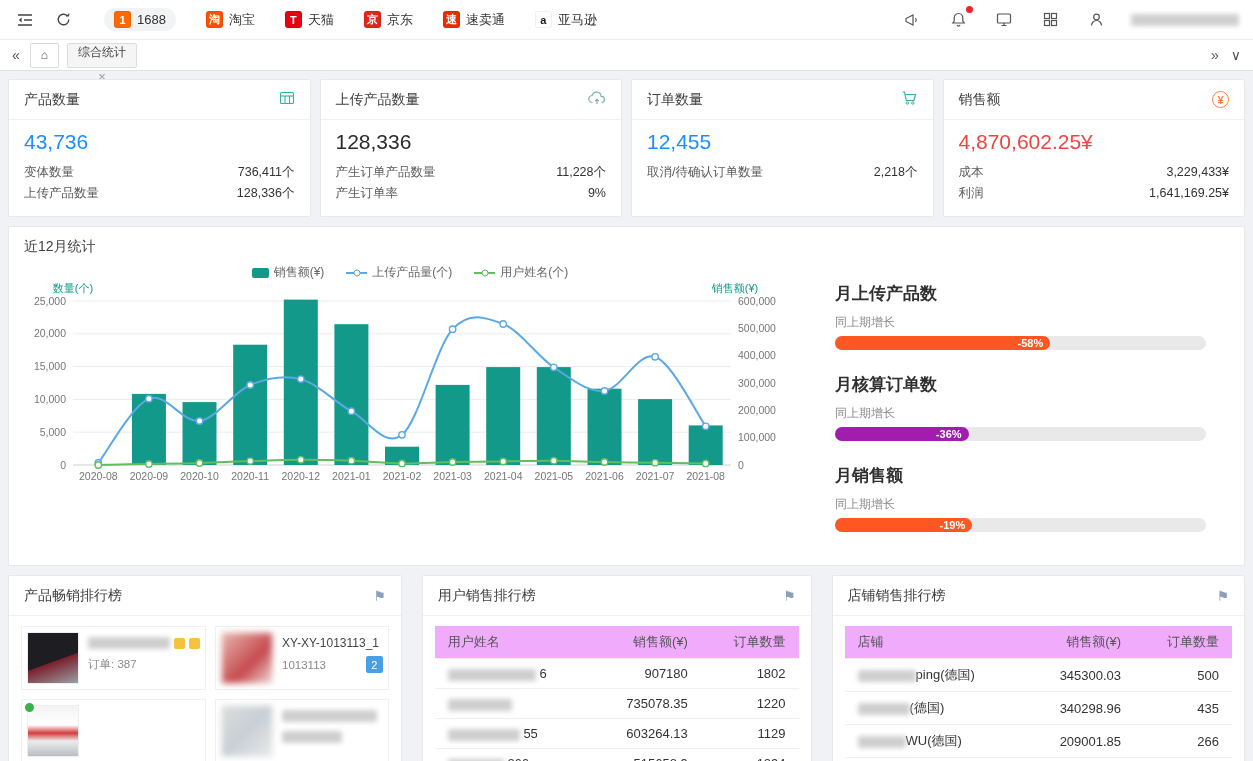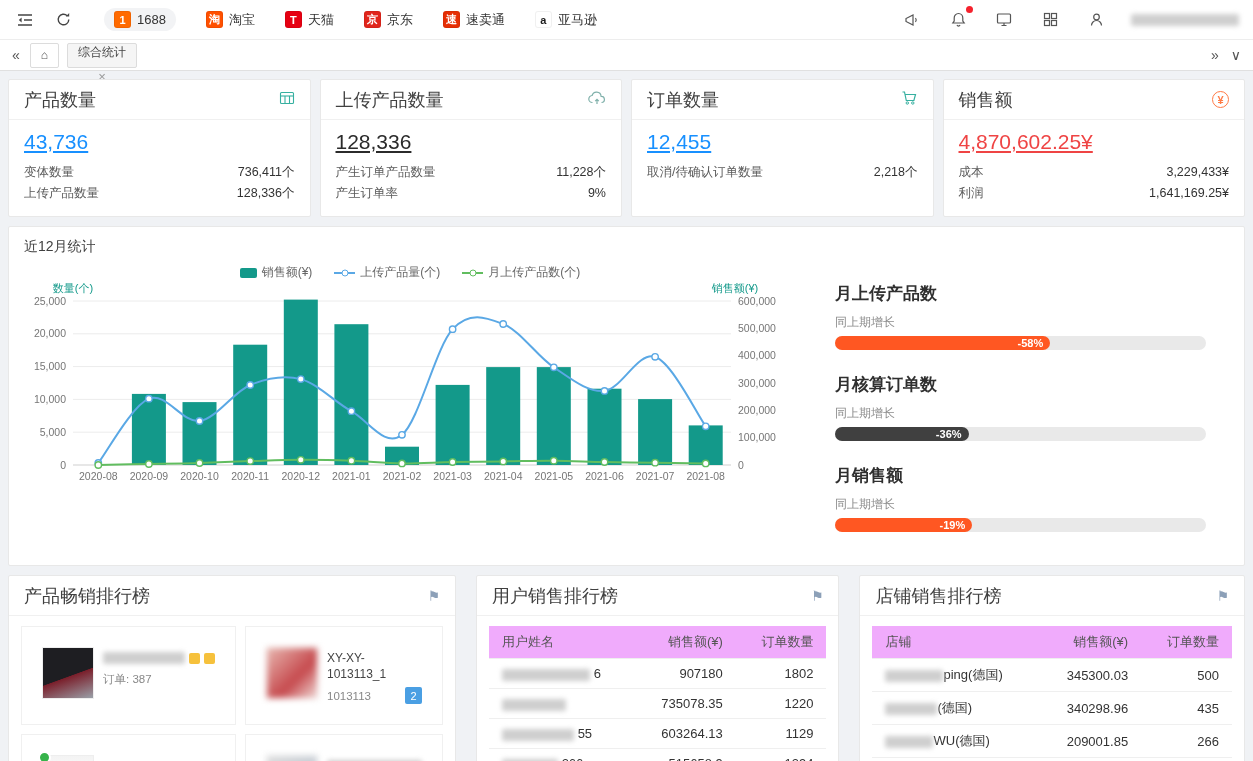--- a/index.html
+++ b/index.html
@@ -27,26 +27,26 @@
   .chev { font-size:14px; cursor:pointer; color:#555; padding:0 2px; }
   .tab { display:inline-flex; align-items:center; height:25px; border:1px solid #dcdcdc; background:#fff; padding:0 10px; font-size:12px; color:#555; border-radius:2px; cursor:pointer; }
   .tab.active { background:#f5f5f5; gap:9px; color:#444;flex-direction:column; }
   .tab .close { color:#999; font-size:13px; line-height:1; }
   .tb-spacer { flex:1; }
 
   
   .content { padding:8px; display:flex; flex-direction:column; gap:9px; }
   .card { background:#fff; border:1px solid #e8e8e8; border-radius:2px; }
   .card-head { height:40px; display:flex; align-items:center; justify-content:space-between; padding:0 15px; border-bottom:1px solid #f0f0f0; }
-  .card-head-title { font-size:18px; color:#404040; font-weight:500; }
+  .card-head-title { font-size:14px; color:#404040; font-weight:500; }
 
   
   .stat-row { display:grid; grid-template-columns:repeat(4,1fr); gap:9px; }
   .stat-body { padding:10px 15px 12px; }
-  .big-num { font-size:21px; font-weight:500; margin-bottom:8px;text-decoration:underline; }
+  .big-num { font-size:21px; font-weight:500; margin-bottom:8px; }
   .c-blue { color:#1890ff; } .c-dark { color:#2b2b2b; } .c-orange { color:#ef4444; }
   .kv { display:flex; justify-content:space-between; font-size:12.5px; line-height:21px; }
   .kv .k { color:#5a5a5a; } .kv .v { color:#333; }
   .yen-circle { width:17px; height:17px; border:1.4px solid #ff7a45; color:#ff7a45; border-radius:50%;
                 display:inline-flex; align-items:center; justify-content:center; font-size:11px; font-weight:bold; }
 
   
   .chart-card { padding-bottom:10px; }
   .chart-title { padding:11px 15px 4px; font-size:14px; color:#404040; font-weight:500; }
   .chart-flex { display:flex; }
@@ -68,21 +68,21 @@
   .growth-sub { font-size:12px; color:#8c8c8c; margin-bottom:5px; }
   .growth-track { height:14px; background:#e9e9e9; border-radius:7px; }
   .growth-fill { height:100%; border-radius:7px; display:flex; align-items:center; justify-content:flex-end;
                  padding-right:7px; color:#fff; font-size:11px; font-weight:bold; }
 
   
   .bottom-row { display:grid; grid-template-columns:1fr 0.99fr 1.05fr; gap:20px; }
   .flag { color:#8ca0b8; font-size:14px; cursor:pointer; }
 
   .pgrid { display:grid; grid-template-columns:1fr 1fr; gap:9px; padding:10px 12px; }
-  .ptile { display:flex; gap:9px; border:1px solid #f0f0f0; padding:20px; align-items:flex-start; cursor:pointer; }
+  .ptile { display:flex; gap:9px; border:1px solid #f0f0f0; padding:5px; align-items:flex-start; cursor:pointer; }
   .pimg { width:52px; height:52px; flex:none; border:1px solid #eee; position:relative; }
   .img-jersey { background:linear-gradient(160deg,#1e1e22 0%,#1e1e22 55%,#7a1f2b 56%,#9aa0a8 100%); }
   .img-red-blur { background:linear-gradient(135deg,#e8b7b0,#c64a4e 60%,#f0d9d6); filter:blur(3px); }
   .img-shoe { background:linear-gradient(180deg,#f3f3f3 0%,#ffffff 38%,#d43b3b 54%,#ececec 70%,#b9bec4 100%); }
   .img-light-blur { background:linear-gradient(135deg,#dddddd,#c9cfd6 50%,#e9e9e9); filter:blur(3px); }
   .gdot { position:absolute; left:-5px; top:-5px; width:13px; height:13px; border-radius:50%; background:#36b34a; border:2px solid #fff; }
   .pinfo { flex:1; min-width:0; padding-top:3px; }
   .pline { display:flex; align-items:center; font-size:12px; color:#444; line-height:16px; min-height:16px; }
   .pline.sub { color:#888; font-size:11.5px; margin-top:5px; }
   .ybadge { width:11px; height:11px; background:#f6c13c; border-radius:2px; display:inline-block; margin-left:4px; }
@@ -288,21 +288,21 @@
             <span class="lg">
                 <i class="lg-line lb">
                   <i></i>
                 </i>
                 <span>上传产品量(个)</span>
               </span>
             <span class="lg">
                 <i class="lg-line lgr">
                   <i></i>
                 </i>
-                <span>月上传产品数(个)</span>
+                <span>用户姓名(个)</span>
               </span>
           </div>
           <svg id="chart-svg" viewBox="0 0 790 212">
               <text class="tk" x="51" y="185.5" text-anchor="end">0</text>
               <line x1="58" y1="149.2" x2="716" y2="149.2" stroke="#ececec"></line>
               <text class="tk" x="51" y="152.7" text-anchor="end">5,000</text>
               <line x1="58" y1="116.39999999999999" x2="716" y2="116.39999999999999" stroke="#ececec"></line>
               <text class="tk" x="51" y="119.89999999999999" text-anchor="end">10,000</text>
               <line x1="58" y1="83.60000000000001" x2="716" y2="83.60000000000001" stroke="#ececec"></line>
               <text class="tk" x="51" y="87.10000000000001" text-anchor="end">15,000</text>
@@ -382,21 +382,21 @@
             <div class="growth-track">
                 <div class="growth-fill" style="width: 58%; background: rgb(255, 87, 34);">
                   <span>-58%</span>
                 </div>
               </div>
           </div>
           <div class="growth">
             <div class="growth-title">月核算订单数</div>
             <div class="growth-sub">同上期增长</div>
             <div class="growth-track">
-                <div class="growth-fill" style="width: 36%; background: #404040; text-align: center;">
+                <div class="growth-fill" style="width: 36%; background: #a21caf; text-align: center;">
                   <span>-36%</span>
                 </div>
               </div>
           </div>
           <div class="growth">
             <div class="growth-title">月销售额</div>
             <div class="growth-sub">同上期增长</div>
             <div class="growth-track">
                 <div class="growth-fill" style="width: 37%; background: rgb(255, 87, 34);">
                   <span>-19%</span>

